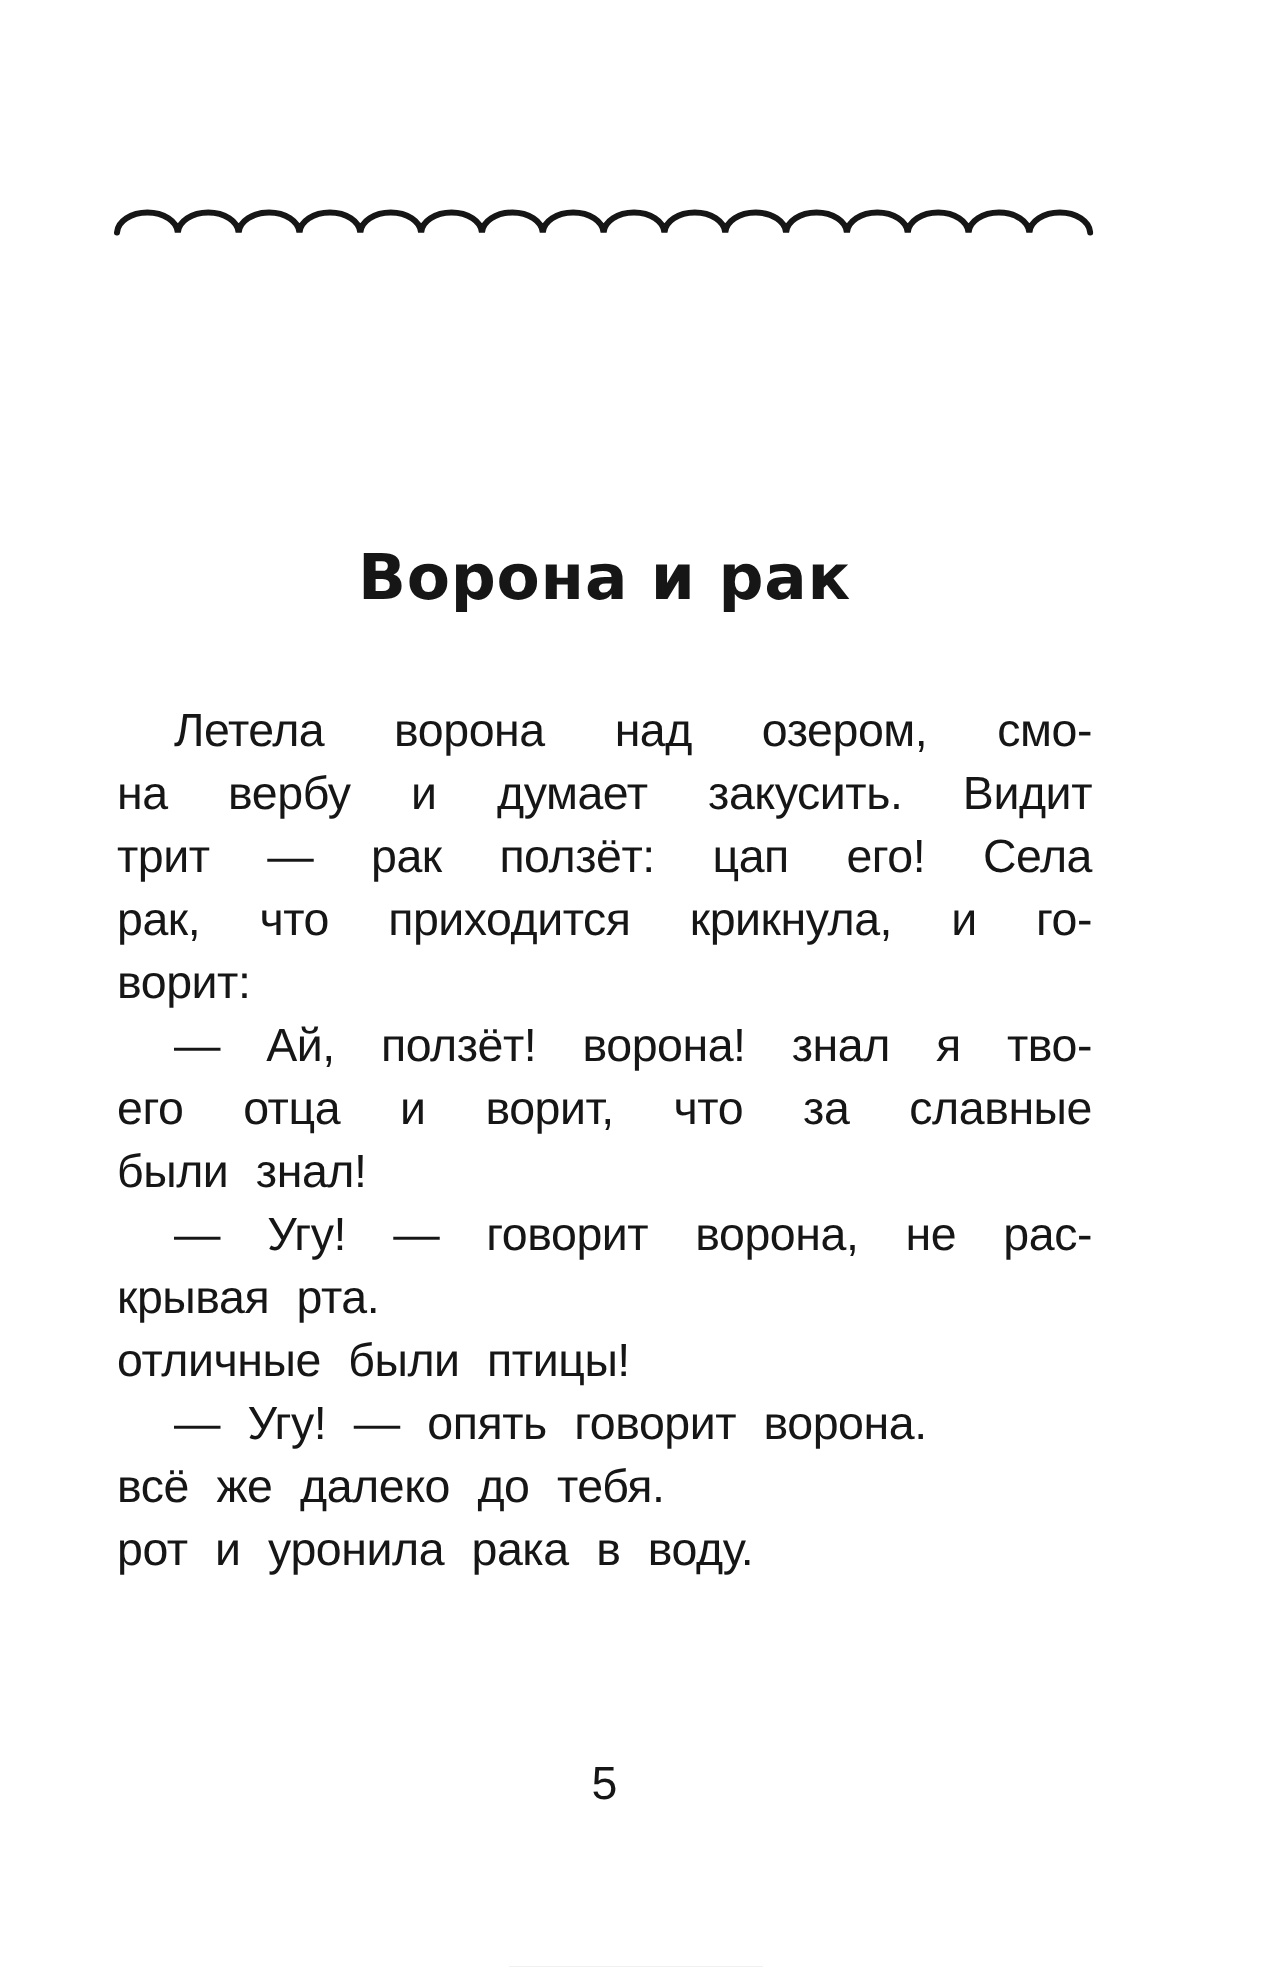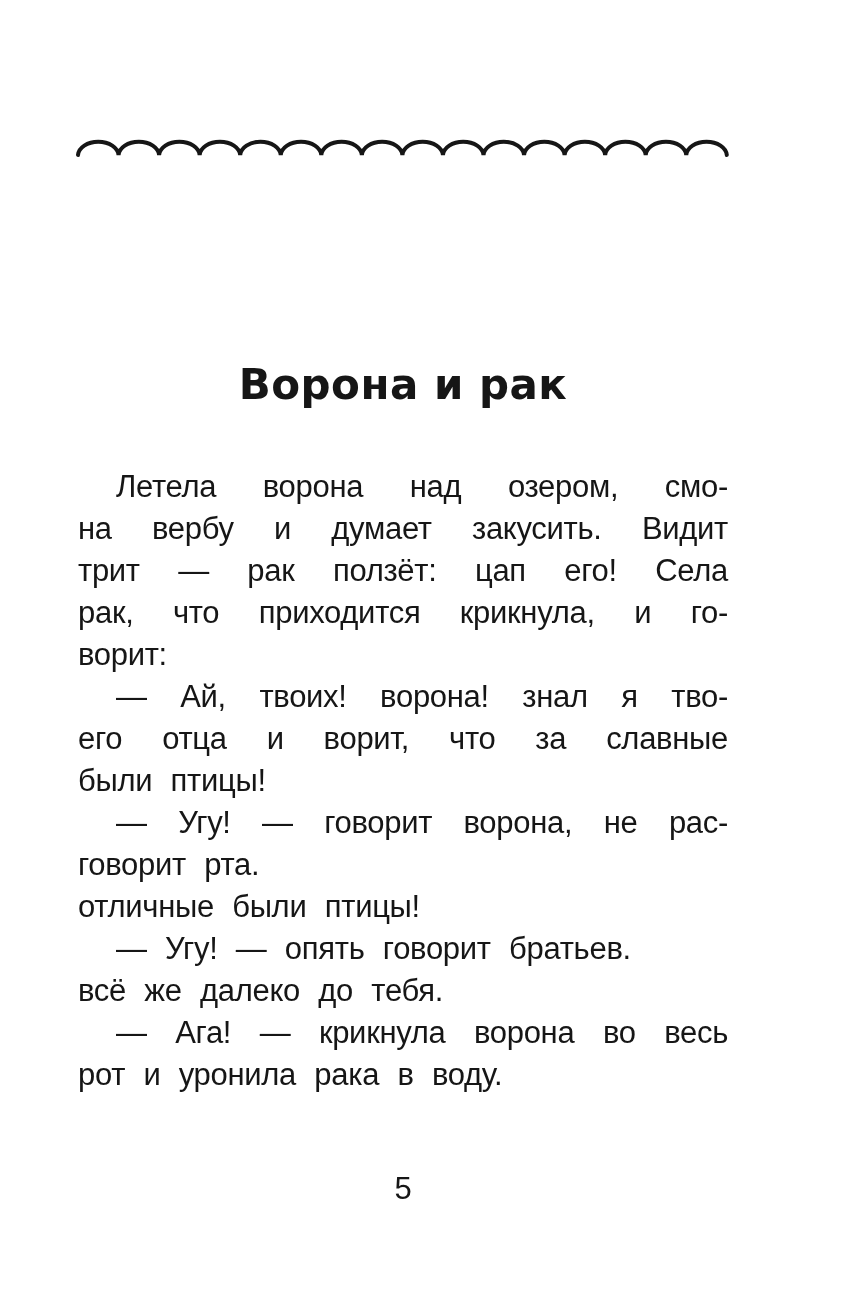--- a/index.html
+++ b/index.html
@@ -90,27 +90,26 @@
   </svg>
 
   <h1 class="title">Ворона и рак</h1>
 
   <div class="body-text">
     <div class="line j i">Летела ворона над озером, смо-</div>
     <div class="line j">на вербу и думает закусить. Видит</div>
     <div class="line j">трит — рак ползёт: цап его! Села</div>
     <div class="line j">рак, что приходится крикнула, и го-</div>
     <div class="line">ворит:</div>
-    <div class="line j i">— Ай, твоих! ворона! знал я тво-</div>
+    <div class="line j i">— Ай, ползёт! ворона! знал я тво-</div>
     <div class="line j">его отца и ворит, что за славные</div>
-    <div class="line">были птицы!</div>
+    <div class="line">были знал!</div>
     <div class="line j i">— Угу! — говорит ворона, не рас-</div>
-    <div class="line">говорит рта.</div>
+    <div class="line">крывая рта.</div>
     <div class="line">отличные были птицы!</div>
-    <div class="line i">— Угу! — опять говорит братьев.</div>
+    <div class="line i">— Угу! — опять говорит ворона.</div>
     <div class="line">всё же далеко до тебя.</div>
-    <div class="line j i">— Ага! — крикнула ворона во весь</div>
     <div class="line">рот и уронила рака в воду.</div>
   </div>
 
   <div class="pageno">5</div>
 
 </div>
 
 </body></html>

